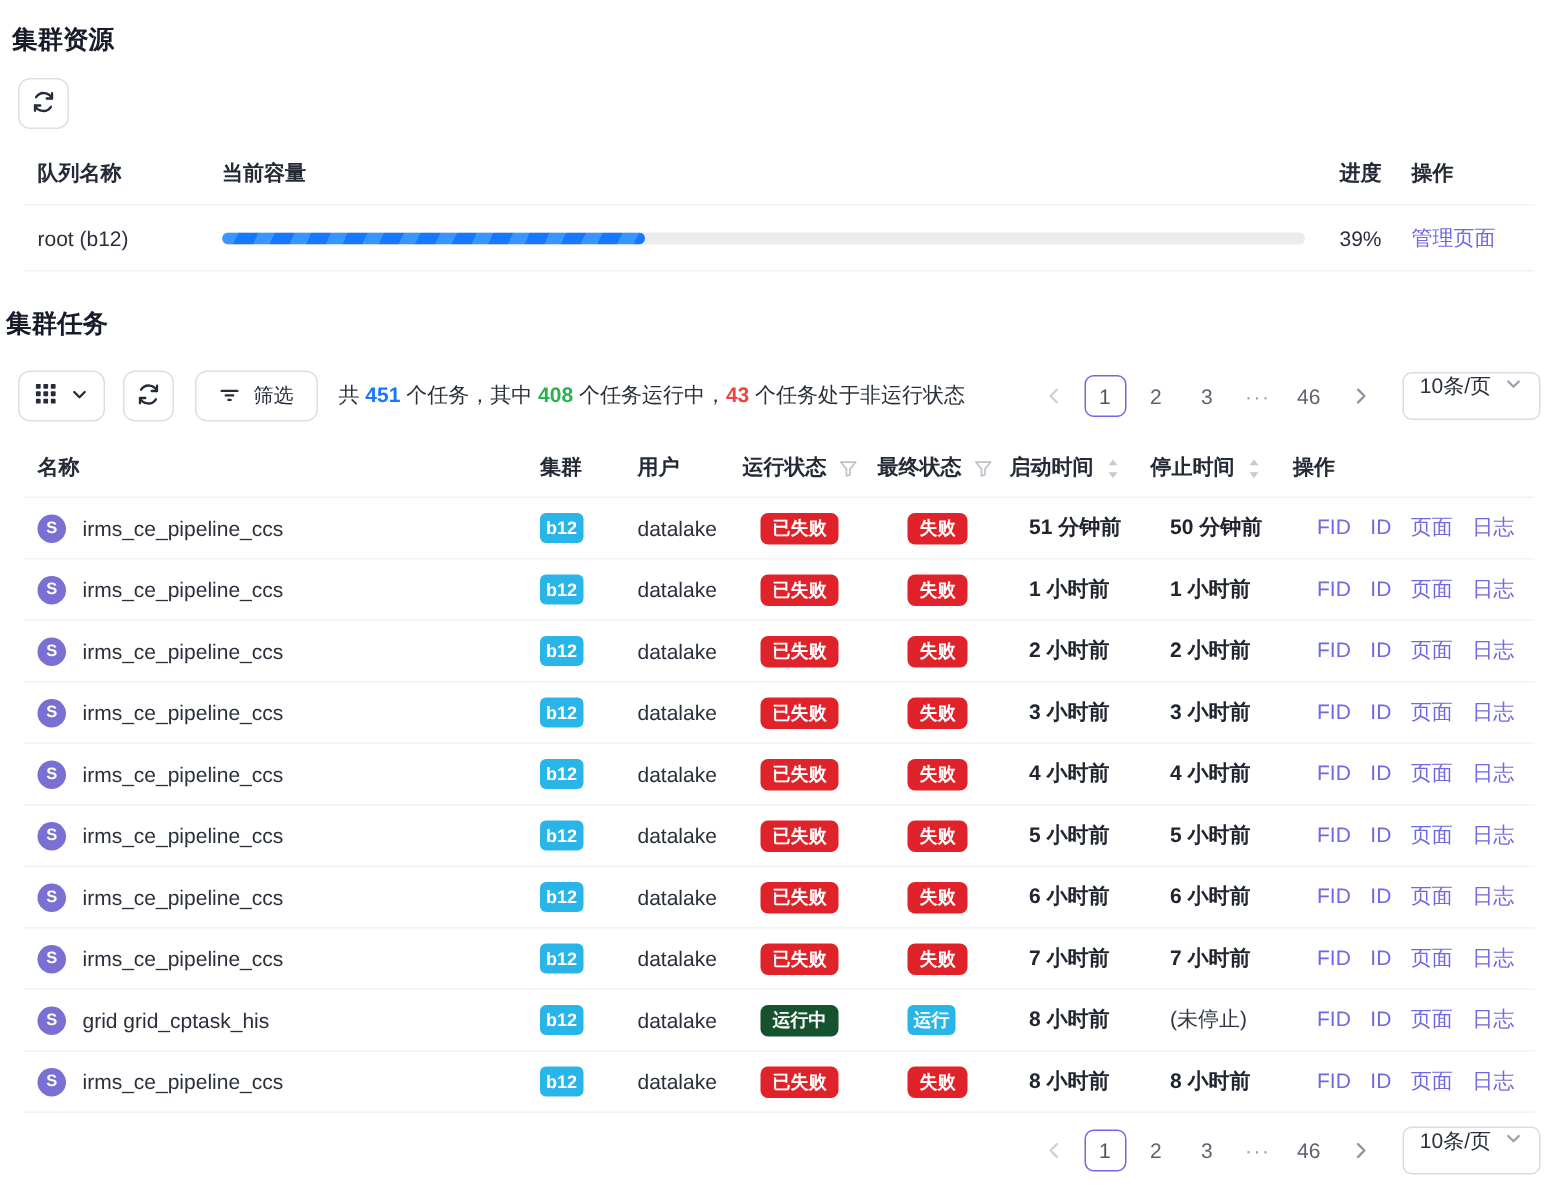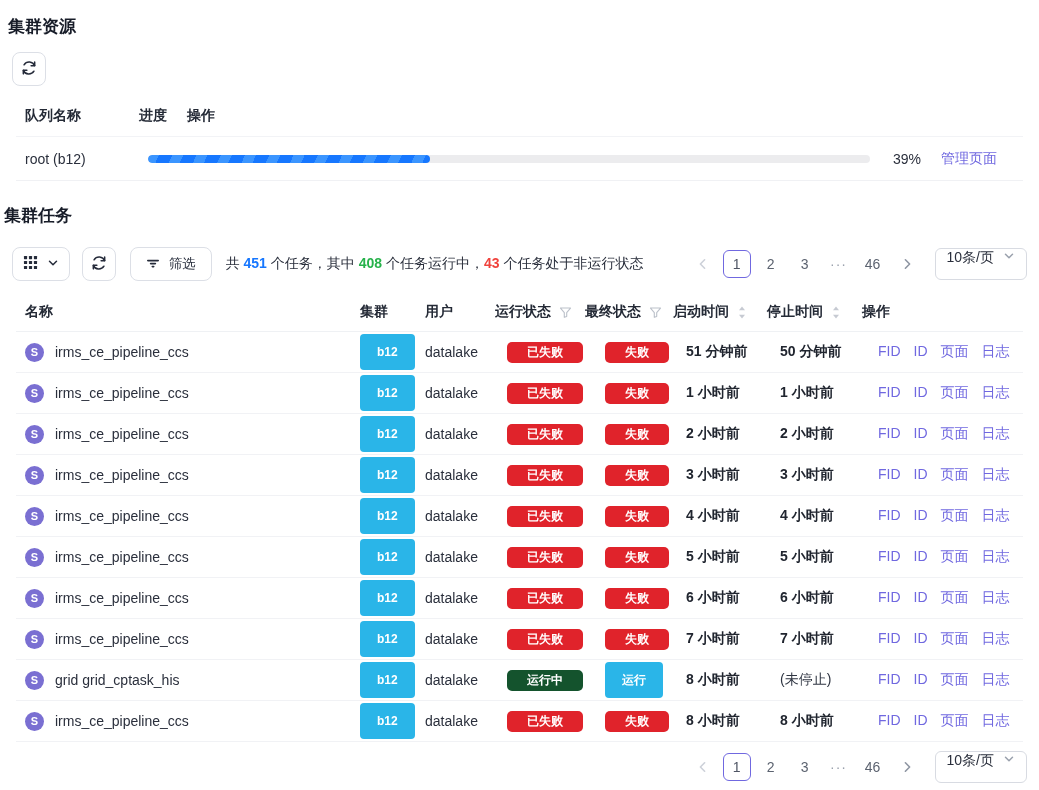--- a/index.html
+++ b/index.html
@@ -75,22 +75,22 @@
   .t2-body .k-stop.muted { font-weight: 400; color: #2f3542; }
   .t2-body .k-ops { padding-left: 18px; display: flex; gap: 13px; }
   .t2-head .k-ops { padding-left: 2px; }
   .th-cell { display: flex; align-items: center; gap: 8px; }
   .h-icon { display: inline-flex; align-items: center; cursor: pointer; }
 
   .avatar { width: 19px; height: 19px; border-radius: 50%; background: #7a6fd2; color: #fff;
     font-size: 11px; font-weight: 700; display: inline-flex; align-items: center;
     justify-content: center; margin-right: 11px; flex: 0 0 19px; }
   .tag { display: inline-flex; align-items: center; justify-content: center; color: #fff;
-    font-size: 12px; font-weight: 600; border-radius: 5px; padding: 0 20px; height: 21px; }
-  .tag-cyan  { background: #2ab5e8; border-radius: 4px; height: 36px; padding: 0 17px; }
+    font-size: 12px; font-weight: 600; border-radius: 5px; padding: 0 8px; height: 21px; }
+  .tag-cyan  { background: #2ab5e8; border-radius: 4px; height: 20px; padding: 0 4px; }
   .tag-red   { background: #e0232b; }
   .tag-green { background: #14532d; }
 </style>
 </head>
 <body>
 
 
 
 
 <h2 class="section-title" id="resources-title">集群资源</h2>
@@ -102,20 +102,21 @@
         <path d="M3.5 15.5 A9 9 0 0 0 19.4 16.8"></path>
       <path d="M20.5 3.2 v5.3 h-5.3"></path>
         <path d="M3.5 20.8 v-5.3 h5.3"></path>
     </svg>
   </span>
 </button>
 
 <div class="t1">
   <div class="t1-row t1-head">
     <div class="c-queue">队列名称</div>
+    <div class="c-cap">当前容量</div>
     <div class="c-prog">进度</div>
     <div class="c-act">操作</div>
   </div>
   <div class="t1-row t1-body">
     <div class="c-queue">root (b12)</div>
     <div class="c-cap">
       <div class="progress-track">
         <div class="progress-fill" id="capacity-fill" style="width: 39%;"></div>
       </div>
     </div>

